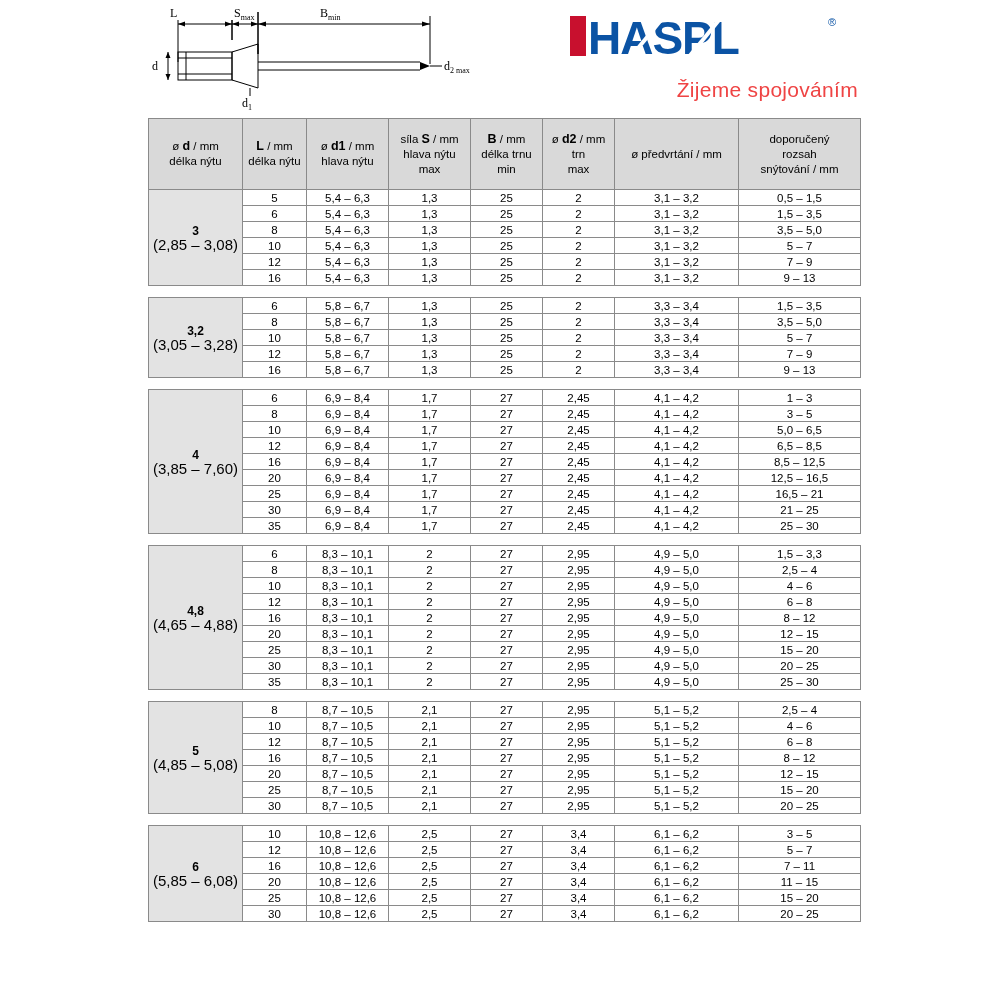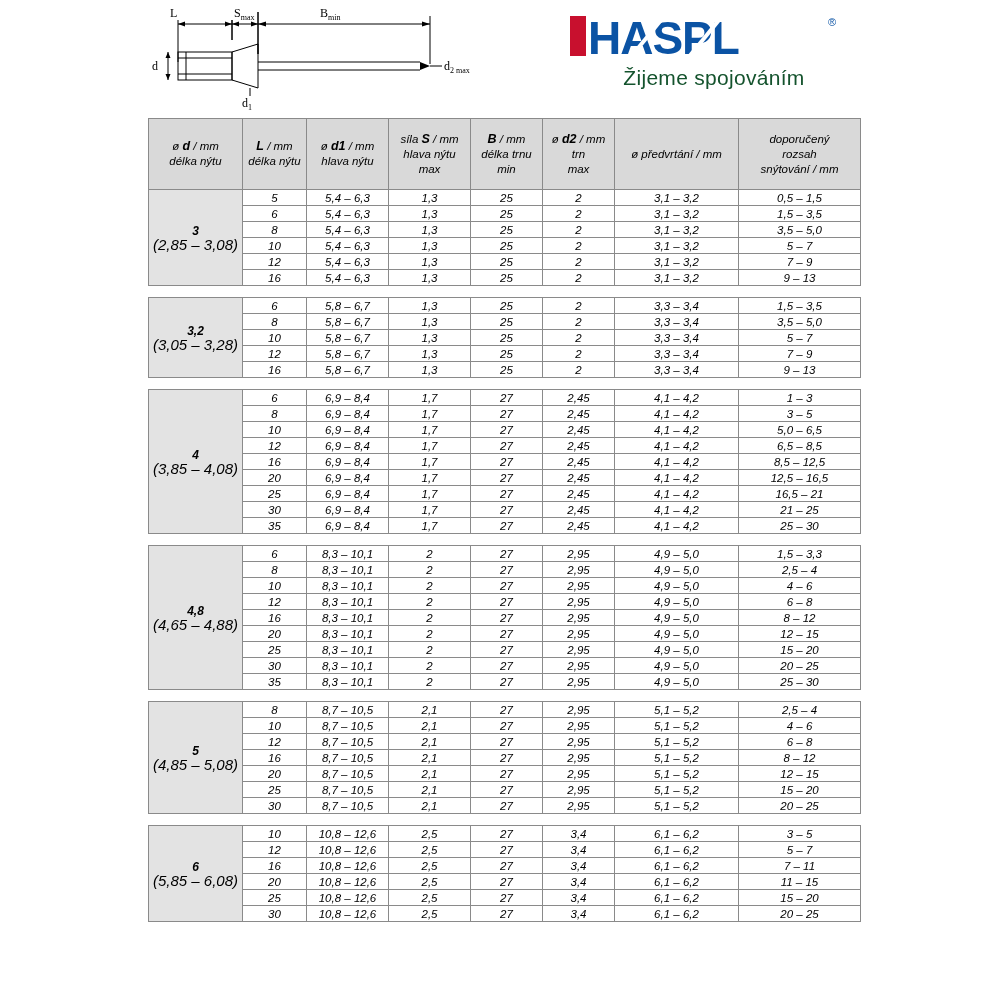--- a/index.html
+++ b/index.html
@@ -37,35 +37,34 @@
     right: 140px;
     top: 10px;
     width: 290px;
     text-align: right;
   }
   #logo-wordmark {
     display: block;
   }
   #logo-tagline {
     display: block;
-    color: #14532d;
+    color: #ef4444;
     font-size: 21px;
     letter-spacing: 0.3px;
-    margin-top: 4px;
-    text-align: center;
+    margin-top: 16px;
+    text-align: right;
     padding-right: 2px;
   }
 
   
   #table-wrap {
     position: absolute;
     left: 148px;
     top: 118px;
     width: 712px;
-    font-style: italic;
   }
   table.spec {
     border-collapse: collapse;
     table-layout: fixed;
     width: 712px;
     font-size: 11.5px;
   }
   table.spec col.c0 { width: 94px; }
   table.spec col.c1 { width: 64px; }
   table.spec col.c2 { width: 82px; }
@@ -343,21 +342,21 @@
           <td>2</td>
           <td>3,3 – 3,4</td>
           <td>9 – 13</td>
         </tr>
         <tr class="spacer">
           <td colspan="8"></td>
         </tr>
         <tr>
           <td class="grp" rowspan="9">
             <span class="g-main">4</span>
-            <span class="g-sub">(3,85 – 4,08)</span>
+            <span class="g-sub">(3,85 – 7,60)</span>
           </td>
           <td>6</td>
           <td>6,9 – 8,4</td>
           <td>1,7</td>
           <td>27</td>
           <td>2,45</td>
           <td>4,1 – 4,2</td>
           <td>1 – 3</td>
         </tr>
         <tr>

